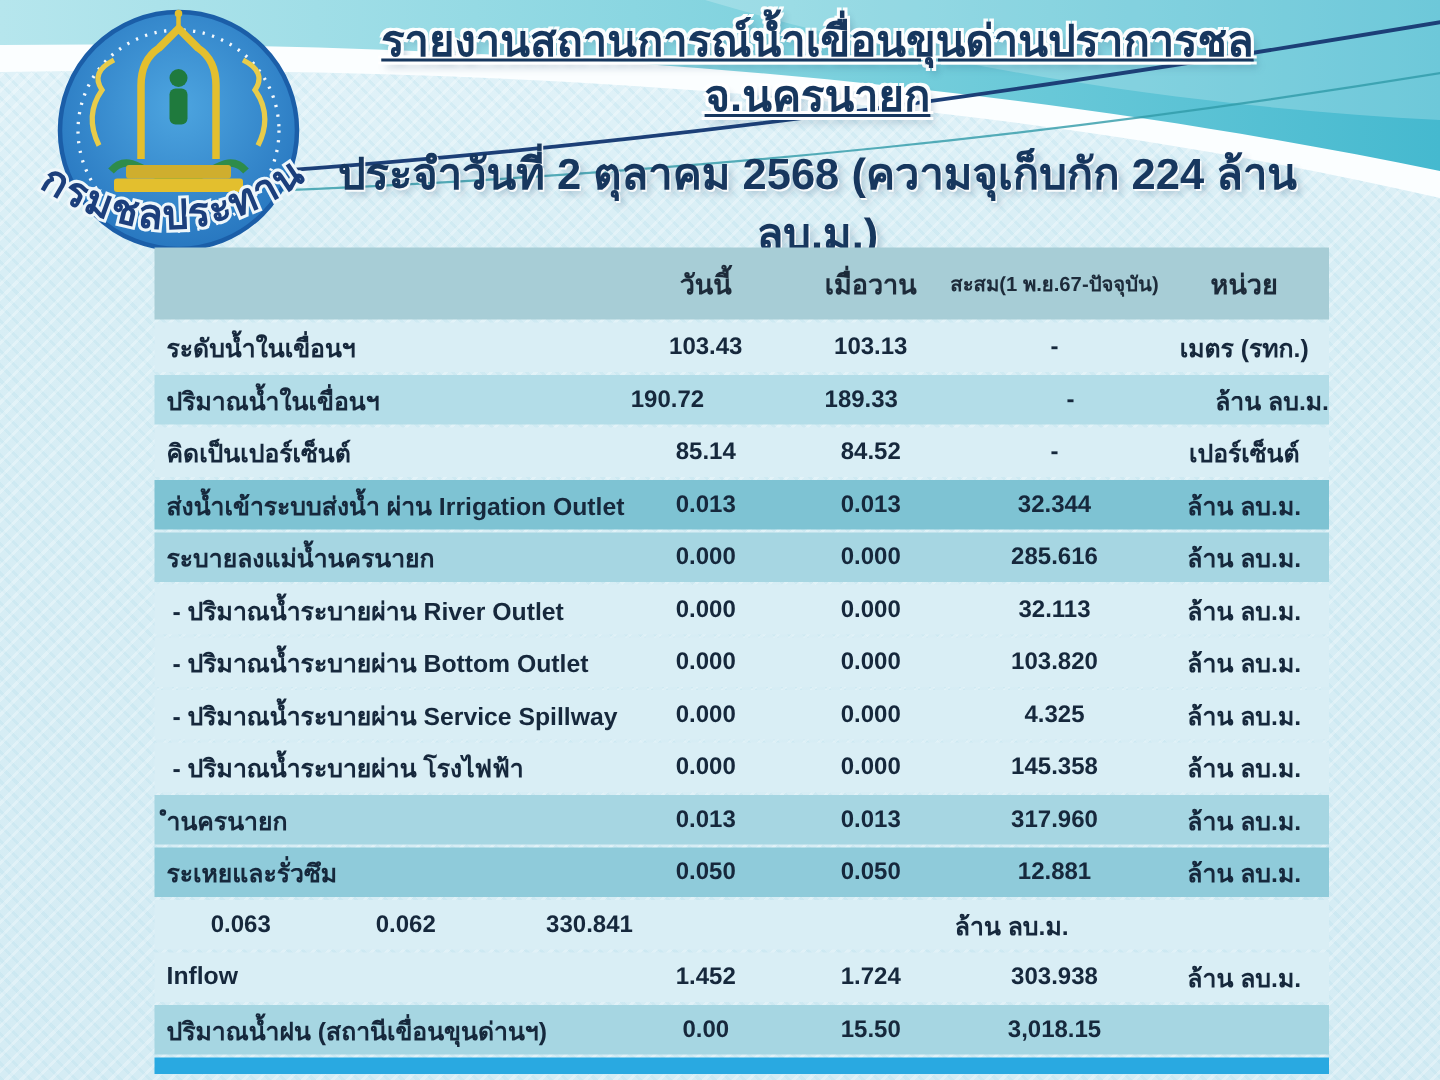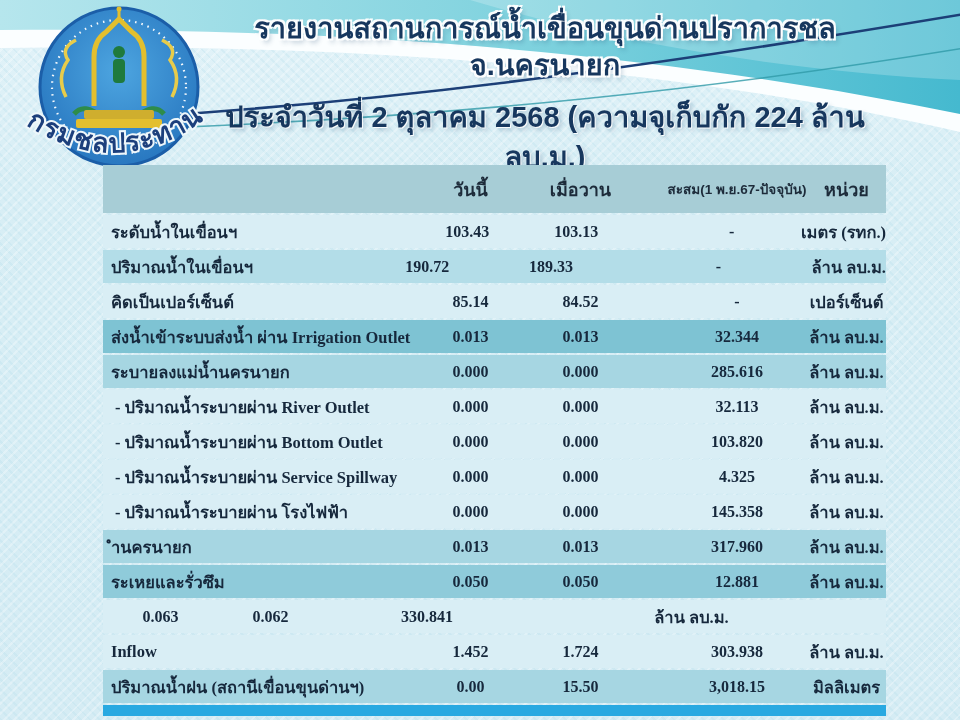--- a/index.html
+++ b/index.html
@@ -20,36 +20,36 @@
   .logo{position:absolute;top:2px;left:6px;width:210px;height:172px;}
   
   .title-block{position:absolute;left:185px;top:10px;width:720px;text-align:center;color:#17375e;}
   .t1{font-size:34px;font-weight:bold;line-height:44px;letter-spacing:0px;
       text-shadow:2px 2px 0 rgba(255,255,255,.95),-2px -2px 0 rgba(255,255,255,.95),
                   2px -2px 0 rgba(255,255,255,.95),-2px 2px 0 rgba(255,255,255,.95),
                   3px 4px 5px rgba(30,70,110,.35);}
   .t2{font-size:29px;font-weight:bold;line-height:37px;
       text-shadow:2px 2px 0 rgba(255,255,255,.95),-2px -2px 0 rgba(255,255,255,.95),
                   2px -2px 0 rgba(255,255,255,.95),-2px 2px 0 rgba(255,255,255,.95),
-                  3px 4px 5px rgba(30,70,110,.3);}
+                  3px 4px 5px rgba(30,70,110,.3);text-decoration:underline;}
   .t3{font-size:29px;font-weight:bold;line-height:40px;margin-top:13px;
       text-shadow:1px 1px 0 rgba(255,255,255,.9),3px 3px 4px rgba(30,70,110,.25);}
   
   .table{position:absolute;left:103px;top:165px;width:783px;color:#16283c;}
   .thead{display:flex;align-items:center;height:48px;background:#a7cdd6;margin-bottom:2px;}
   .thead .cell{font-size:18px;font-weight:bold;color:#1d2b3a;}
   .thead .c-accum{font-size:13.5px;}
-  .row{display:flex;align-items:center;height:33px;margin-bottom:2px;font-family:Liberation Serif, serif;}
+  .row{display:flex;align-items:center;height:33px;margin-bottom:2px;}
   .cell{white-space:nowrap;overflow:visible;}
   .c-label{width:310px;padding-left:8px;box-sizing:border-box;text-align:left;
            font-size:16.5px;font-weight:600;}
   .indent .c-label{padding-left:12px;}
   .c-today{width:115px;text-align:center;font-size:16px;font-weight:bold;}
   .c-yesterday{width:105px;text-align:center;font-size:16px;font-weight:bold;}
-  .c-accum{width:140px;text-align:center;font-size:16px;font-weight:bold;margin-left:34px;}
+  .c-accum{width:140px;text-align:center;font-size:16px;font-weight:bold;}
   .c-unit{flex:1;text-align:center;font-size:16.5px;font-weight:600;}
   .shade-light{background:#d9eef5;}
   .shade-mlight{background:#b3dde8;gap:39px;}
   .shade-medium{background:#a6d6e2;}
   .shade-dark{background:#7ec3d3;}
   .shade-dark2{background:#8fcbda;}
   .bottom-bar{height:11px;margin-top:1px;background:#29a9e1;}
 </style>
 </head>
 <body>
@@ -214,19 +214,18 @@
     <div class="cell c-yesterday">1.724</div>
     <div class="cell c-accum">303.938</div>
     <div class="cell c-unit">ล้าน ลบ.ม.</div>
   </div>
 
   <div class="row shade-medium">
     <div class="cell c-label">ปริมาณน้ำฝน (สถานีเขื่อนขุนด่านฯ)</div>
     <div class="cell c-today">0.00</div>
     <div class="cell c-yesterday">15.50</div>
     <div class="cell c-accum">3,018.15</div>
-    <div class="cell c-unit">มิลลิเมตร</div>
   </div>
 </div>
     <div class="bottom-bar"></div>
   </div>
 
 </div>
 
 </body></html>

